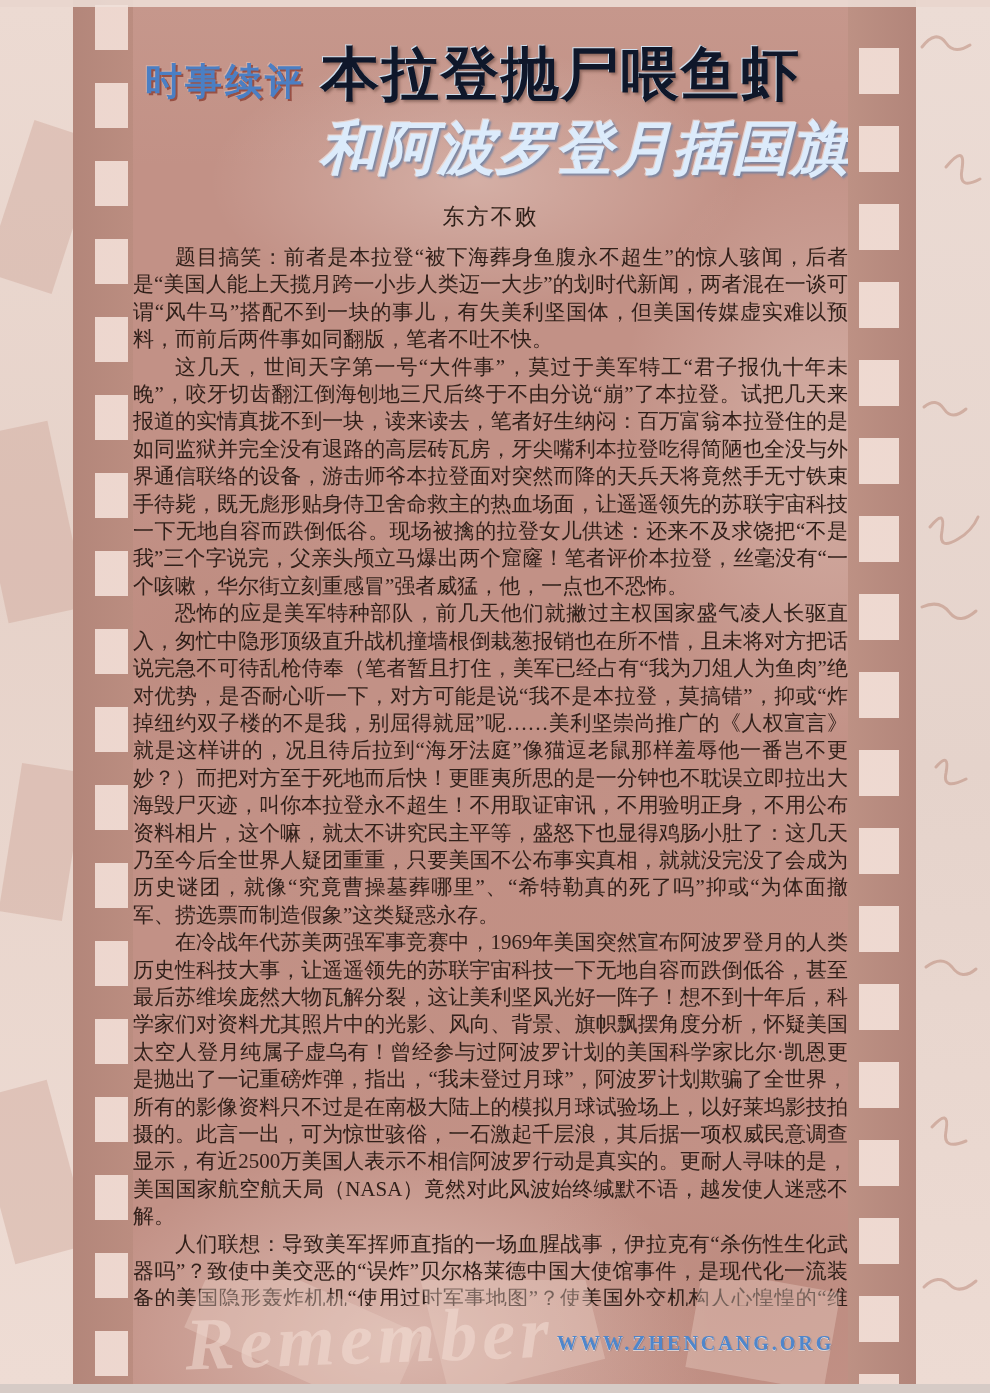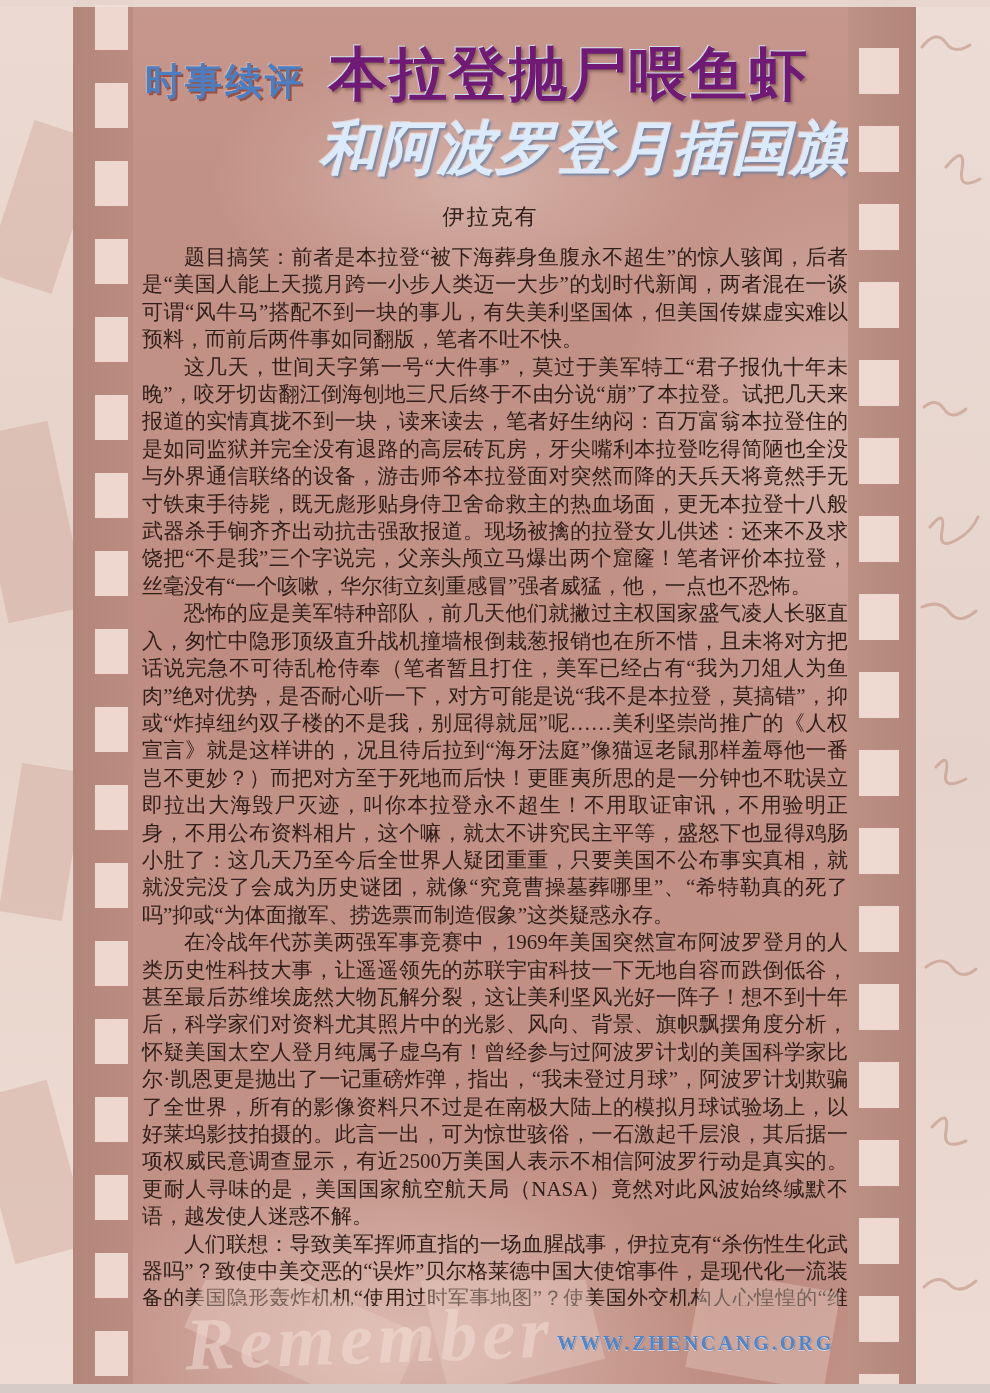--- a/index.html
+++ b/index.html
@@ -65,45 +65,45 @@
     background:linear-gradient(180deg,#ecdcd5 0%, #e5d3cb 55%, #eddbd3 100%);
     overflow:hidden;
   }
   .band-right svg { position:absolute; left:0; top:0; }
 
   
   .content {
     position:absolute; left:133px; top:36px; width:715px; height:1270px;
     overflow:hidden;
   }
-  .title-row { display:flex; align-items:center;gap:8px; }
+  .title-row { display:flex; align-items:center; }
   .kicker {
     font-size:37px; font-weight:bold; letter-spacing:3px;
     color:#4b7fc4; margin:14px 16px 0 12px; white-space:nowrap;
     text-shadow:2px 2px 0 rgba(138,58,46,0.75), -1px -1px 0 rgba(255,255,255,0.25);
   }
   .title1 {
     font-size:58px; font-weight:bold; letter-spacing:2px; white-space:nowrap;
-    color:#701a75;
+    color:#0f172a;
     text-shadow:-1px -1px 0 rgba(210,232,250,0.9), 2px 2px 3px rgba(70,45,35,0.45);
   }
   .title2 {
     margin:-4px 0 0 186px;
     font-size:58px; font-weight:bold; letter-spacing:1px; white-space:nowrap;
     color:#dcebfb;
     text-shadow:2px 2px 2px rgba(110,130,165,0.85), -1px -1px 0 rgba(255,255,255,0.55);
     font-style:italic;
   }
   .author {
     text-align:center; font-size:22px; color:#2f2019;
     margin:14px 0 12px 0; letter-spacing:2px;
   }
   .body-text { color:#31201a; font-size:21px; line-height:27.4px;
     text-align:justify; }
-  .body-text p { text-indent:2em;margin-left:9px; }
+  .body-text p { text-indent:2em; }
 
   
   .ghost-remember {
     position:absolute; left:185px; top:1296px; font-size:74px; font-style:italic;
     font-weight:bold; letter-spacing:5px; color:rgba(242,221,211,0.55);
     transform:rotate(-2deg); white-space:nowrap; pointer-events:none;
   }
   .collage-bottom { position:absolute; left:133px; top:1280px; width:715px; height:104px;
     overflow:hidden; pointer-events:none; }
   .collage-bottom .b { position:absolute; background:rgba(233,207,196,0.38); }
@@ -155,24 +155,24 @@
       </g>
     </svg>
   </div>
 
   <div class="content">
     <div class="title-row">
       <span class="kicker">时事续评</span>
       <span class="title1">本拉登抛尸喂鱼虾</span>
     </div>
     <div class="title2">和阿波罗登月插国旗</div>
-    <div class="author">伊拉克有</div>
+    <div class="author">东方不败</div>
     <div class="body-text">
       <p>题目搞笑：前者是本拉登“被下海葬身鱼腹永不超生”的惊人骇闻，后者是“美国人能上天揽月跨一小步人类迈一大步”的划时代新闻，两者混在一谈可谓“风牛马”搭配不到一块的事儿，有失美利坚国体，但美国传媒虚实难以预料，而前后两件事如同翻版，笔者不吐不快。</p>
-      <p>这几天，世间天字第一号“大件事”，莫过于美军特工“君子报仇十年未晚”，咬牙切齿翻江倒海刨地三尺后终于不由分说“崩”了本拉登。试把几天来报道的实情真拢不到一块，读来读去，笔者好生纳闷：百万富翁本拉登住的是如同监狱并完全没有退路的高层砖瓦房，牙尖嘴利本拉登吃得简陋也全没与外界通信联络的设备，游击师爷本拉登面对突然而降的天兵天将竟然手无寸铁束手待毙，既无彪形贴身侍卫舍命救主的热血场面，更无本拉登十八般武器杀手锏齐齐出动抗击强敌报道。现场被擒的拉登女儿供述：还来不及求饶把“不是我”三个字说完，父亲头颅立马爆出两个窟窿！笔者评价本拉登，丝毫没有“一个咳嗽，华尔街立刻重感冒”强者威猛，他，一点也不恐怖。</p>
+      <p>这几天，世间天字第一号“大件事”，莫过于美军特工“君子报仇十年未晚”，咬牙切齿翻江倒海刨地三尺后终于不由分说“崩”了本拉登。试把几天来报道的实情真拢不到一块，读来读去，笔者好生纳闷：百万富翁本拉登住的是如同监狱并完全没有退路的高层砖瓦房，牙尖嘴利本拉登吃得简陋也全没与外界通信联络的设备，游击师爷本拉登面对突然而降的天兵天将竟然手无寸铁束手待毙，既无彪形贴身侍卫舍命救主的热血场面，让遥遥领先的苏联宇宙科技一下无地自容而跌倒低谷。现场被擒的拉登女儿供述：还来不及求饶把“不是我”三个字说完，父亲头颅立马爆出两个窟窿！笔者评价本拉登，丝毫没有“一个咳嗽，华尔街立刻重感冒”强者威猛，他，一点也不恐怖。</p>
       <p>恐怖的应是美军特种部队，前几天他们就撇过主权国家盛气凌人长驱直入，匆忙中隐形顶级直升战机撞墙根倒栽葱报销也在所不惜，且未将对方把话说完急不可待乱枪侍奉（笔者暂且打住，美军已经占有“我为刀俎人为鱼肉”绝对优势，是否耐心听一下，对方可能是说“我不是本拉登，莫搞错”，抑或“炸掉纽约双子楼的不是我，别屈得就屈”呢……美利坚崇尚推广的《人权宣言》就是这样讲的，况且待后拉到“海牙法庭”像猫逗老鼠那样羞辱他一番岂不更妙？）而把对方至于死地而后快！更匪夷所思的是一分钟也不耽误立即拉出大海毁尸灭迹，叫你本拉登永不超生！不用取证审讯，不用验明正身，不用公布资料相片，这个嘛，就太不讲究民主平等，盛怒下也显得鸡肠小肚了：这几天乃至今后全世界人疑团重重，只要美国不公布事实真相，就就没完没了会成为历史谜团，就像“究竟曹操墓葬哪里”、“希特勒真的死了吗”抑或“为体面撤军、捞选票而制造假象”这类疑惑永存。</p>
       <p>在冷战年代苏美两强军事竞赛中，1969年美国突然宣布阿波罗登月的人类历史性科技大事，让遥遥领先的苏联宇宙科技一下无地自容而跌倒低谷，甚至最后苏维埃庞然大物瓦解分裂，这让美利坚风光好一阵子！想不到十年后，科学家们对资料尤其照片中的光影、风向、背景、旗帜飘摆角度分析，怀疑美国太空人登月纯属子虚乌有！曾经参与过阿波罗计划的美国科学家比尔·凯恩更是抛出了一记重磅炸弹，指出，“我未登过月球”，阿波罗计划欺骗了全世界，所有的影像资料只不过是在南极大陆上的模拟月球试验场上，以好莱坞影技拍摄的。此言一出，可为惊世骇俗，一石激起千层浪，其后据一项权威民意调查显示，有近2500万美国人表示不相信阿波罗行动是真实的。更耐人寻味的是，美国国家航空航天局（NASA）竟然对此风波始终缄默不语，越发使人迷惑不解。</p>
       <p>人们联想：导致美军挥师直指的一场血腥战事，伊拉克有“杀伤性生化武器吗”？致使中美交恶的“误炸”贝尔格莱德中国大使馆事件，是现代化一流装备的美国隐形轰炸机机“使用过时军事地图”？使美国外交机构人心惶惶的“维基解密”，就是年轻人的恶搞？人们就不得不问：一直自诩对公众绝对诚实、开放的美国政府和新闻界到底隐瞒了多少东西？还有多少像阿波罗计划、击毙本拉登这样引发争论的疑团，未来会再次进入人们的视野被重新审视？人们拭目以待。</p>
     </div>
   </div>
 
   <div class="collage-bottom">
     <div class="b b1"></div>
     <div class="b b2"></div>
     <div class="b b3"></div>

